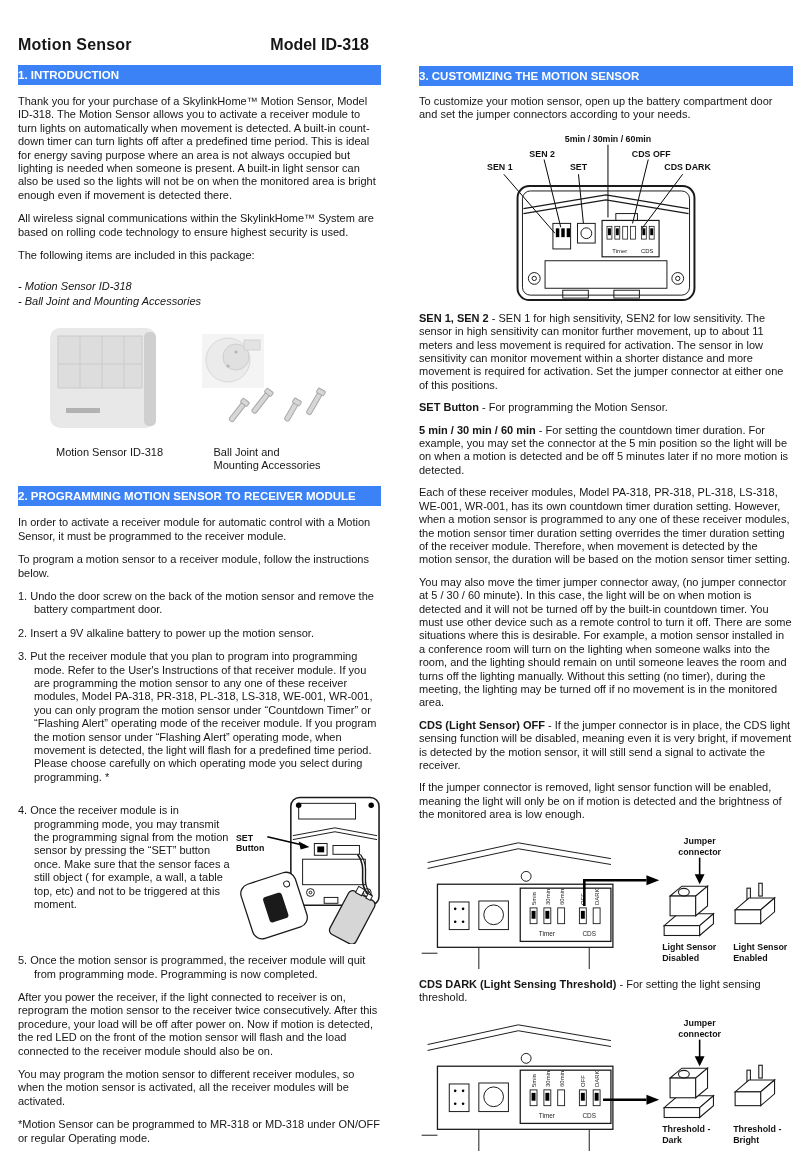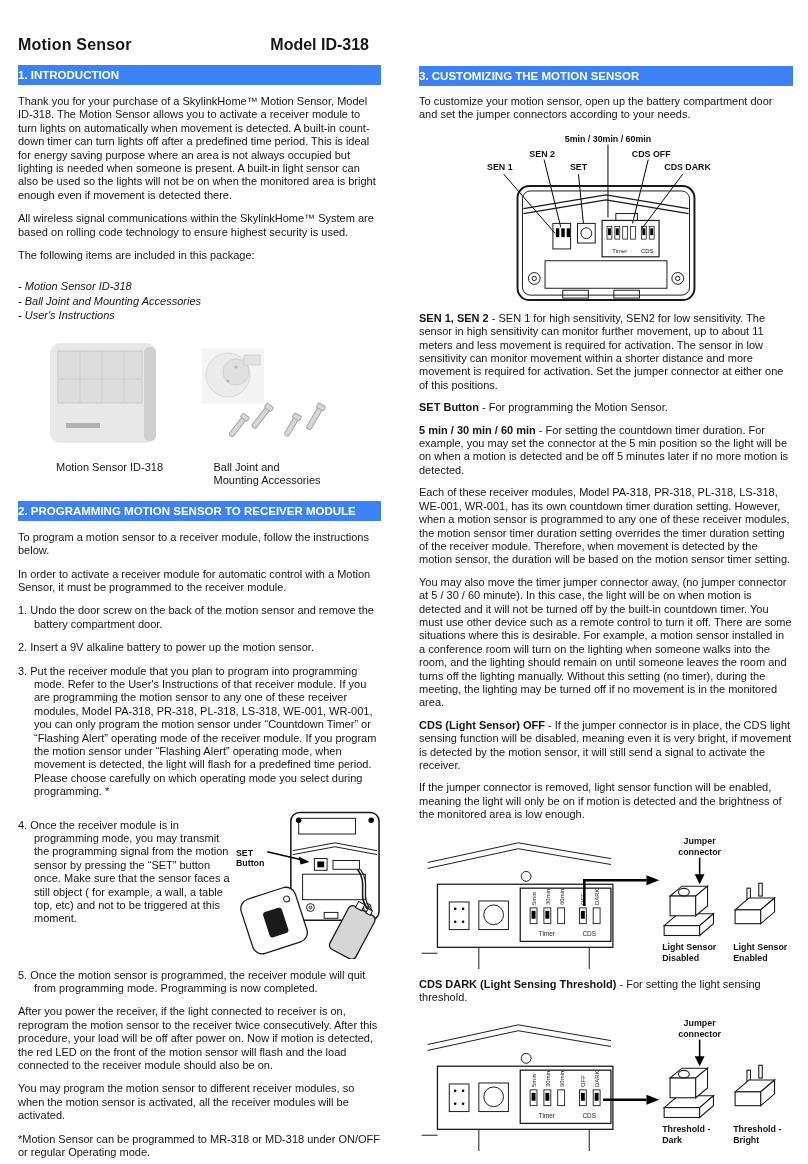--- a/index.html
+++ b/index.html
@@ -56,21 +56,20 @@
 
     <div class="bar">1. INTRODUCTION</div>
 
     <p>Thank you for your purchase of a SkylinkHome™ Motion Sensor, Model ID-318.  The Motion Sensor allows you to activate a receiver module to turn lights on automatically when movement is detected.  A built-in count-down timer can turn lights off after a predefined time period. This is ideal for energy saving purpose where an area is not always occupied but lighting is needed when someone is present.  A built-in light sensor can also be used so the lights will not be on when the monitored area is bright enough even if movement is detected there.</p>
     <p>All wireless signal communications within the SkylinkHome™ System are based on rolling code technology to ensure highest security is used.</p>
     <p>The following items are included in this package:</p>
 
     <div class="list-block">
       <div class="list-item">- Motion Sensor ID-318</div>
       <div class="list-item">- Ball Joint and Mounting Accessories</div>
-      <div class="list-item">- User's Instructions</div>
     </div>
 
     <div class="items-fig">
       <svg width="340" height="112" viewBox="0 0 340 112">
 
         <g>
           <rect x="20" y="2" width="106" height="100" rx="10" fill="#e8e8e8"></rect>
           <rect x="114" y="6" width="12" height="94" rx="5" fill="#cfcfcf"></rect>
           <rect x="28" y="10" width="84" height="52" fill="#dddddd" stroke="#c9c9c9"></rect>
           <line x1="50" y1="10" x2="50" y2="62" stroke="#cbcbcb"></line>
@@ -112,22 +111,22 @@
         <div class="cap-sensor">Motion Sensor ID-318</div>
         <div class="cap-ball">
           <div>Ball Joint and</div>
           <div>Mounting Accessories</div>
         </div>
       </div>
     </div>
 
     <div class="bar bar2">2. PROGRAMMING MOTION SENSOR TO RECEIVER MODULE</div>
 
+    <p>In order to activate a receiver module for automatic control with a Motion Sensor, it must be programmed to the receiver module.</p>
     <p>To program a motion sensor to a receiver module, follow the instructions below.</p>
-    <p>In order to activate a receiver module for automatic control with a Motion Sensor, it must be programmed to the receiver module.</p>
 
     <p class="step">1. Undo the door screw on the back of the motion sensor and remove the battery compartment door.</p>
     <p class="step">2. Insert a 9V alkaline battery to power up the motion sensor.</p>
     <p class="step">3. Put the receiver module that you plan to program into programming mode. Refer to the User's Instructions of that receiver module. If you are programming the motion sensor to any one of these receiver modules, Model PA-318, PR-318, PL-318, LS-318, WE-001, WR-001, you can only program the motion sensor under “Countdown Timer” or “Flashing Alert” operating mode of the receiver module. If you program the motion sensor under “Flashing Alert” operating mode, when movement is detected, the light will flash for a predefined time period. Please choose carefully on which operating mode you select during programming. *</p>
 
     <div class="step4-row">
       <p class="step step4-text">4. Once the receiver module is in programming mode, you may transmit  the programming signal from the motion sensor by pressing the “SET” button once. Make sure that the sensor faces a still object ( for example, a wall, a table top, etc) and not to be triggered at this moment.</p>
       <svg class="step4-fig" width="147" height="150" viewBox="0 0 150 150">
         <g fill="none" stroke="#1a1a1a">
           <rect x="58" y="2" width="90" height="110" rx="9" stroke-width="1.6"></rect>

